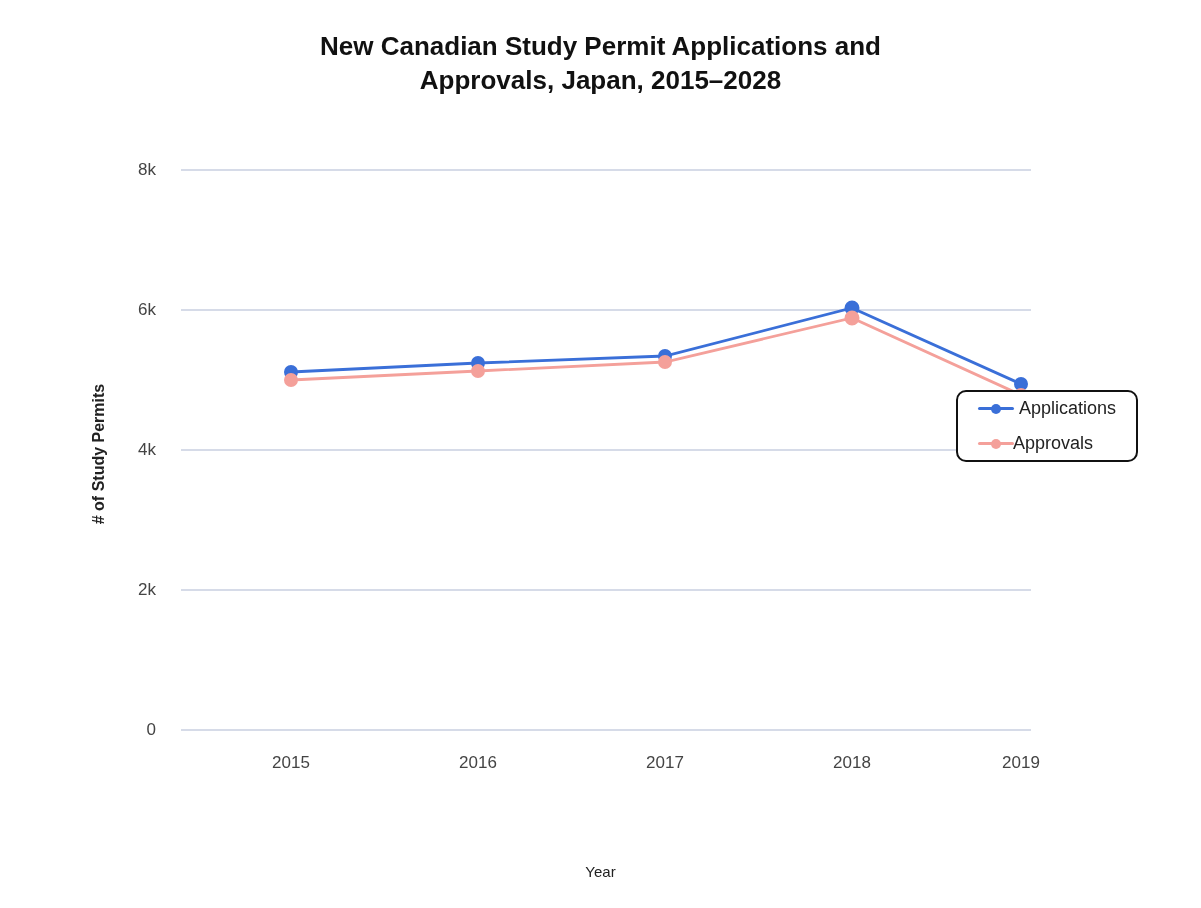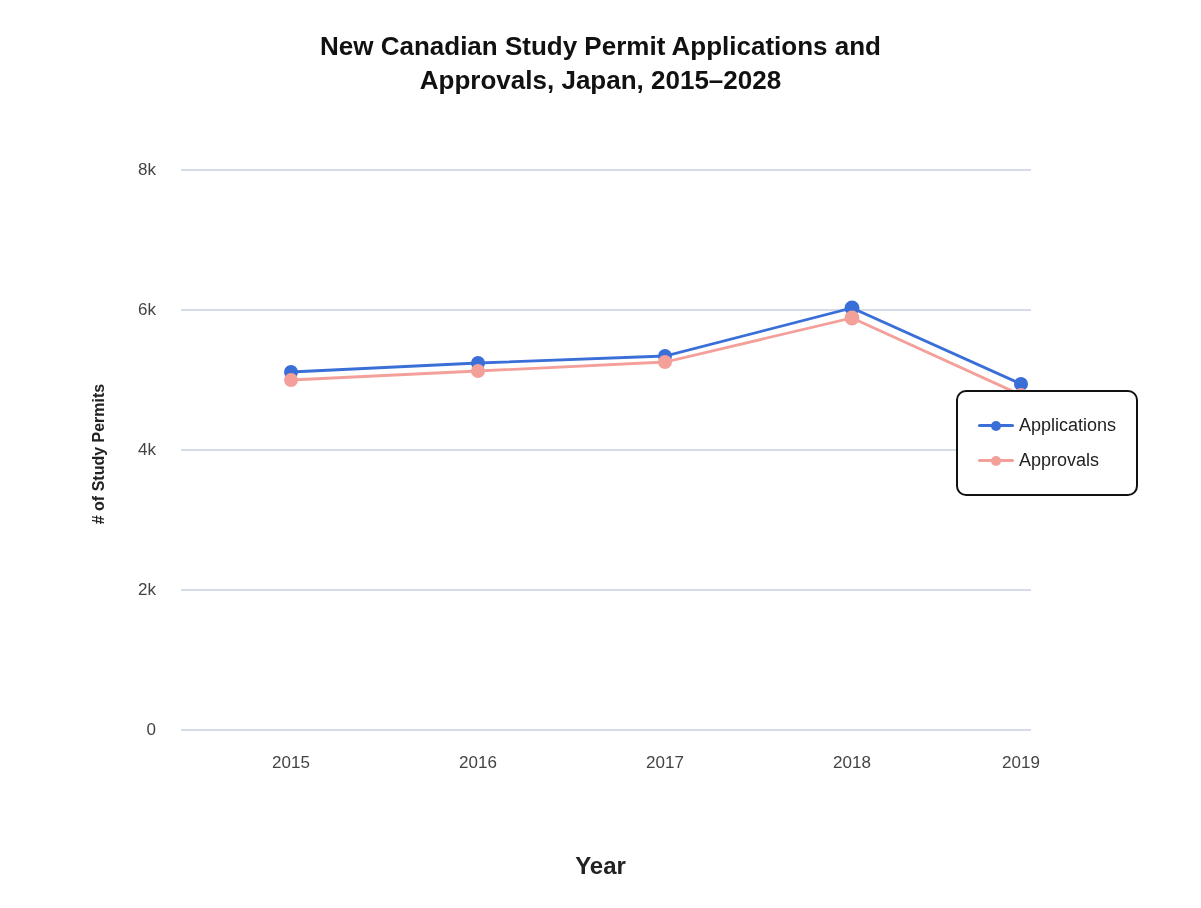--- a/index.html
+++ b/index.html
@@ -39,32 +39,32 @@
       font-size: 16px;
       font-weight: 600;
       color: #222;
       white-space: nowrap;
     }
     .x-axis-label {
       position: absolute;
       bottom: 28px;
       left: 50%;
       transform: translateX(-50%);
-      font-size: 24px;
-      font-weight: 700;
+      font-size: 15px;
+      font-weight: 400;
       color: #222;
     }
     .legend {
       position: absolute;
       right: 52px;
       top: 390px;
       border: 2.5px solid #111;
       border-radius: 10px;
       background: #fff;
-      padding: 23px 20px;
+      padding: 6px 20px;
       display: flex;
       flex-direction: column;
       gap: 14px;
     }
     .legend-item {
       display: flex;
       align-items: center;
       gap: 12px;
       font-size: 17px;
       font-weight: 500;
@@ -142,16 +142,16 @@
         <div class="legend-line" style="background:#3a6fd8;"></div>
         <div class="legend-dot" style="background:#3a6fd8;"></div>
       </div>
       <span style="font-size:18px;font-weight:500;color:#222;margin-left:6px;">Applications</span>
     </div>
     <div class="legend-item">
       <div style="display:flex;align-items:center;gap:0;">
         <div class="legend-line" style="background:#f4a09a;"></div>
         <div class="legend-dot" style="background:#f4a09a;"></div>
       </div>
-      <span style="font-size:18px;font-weight:500;color:#222;margin-left:6px;">Approvals</span>
+      <span style="font-size:18px;font-weight:500;color:#222;margin-left:0;">Approvals</span>
     </div>
   </div>
 </div>
 
 </body></html>

